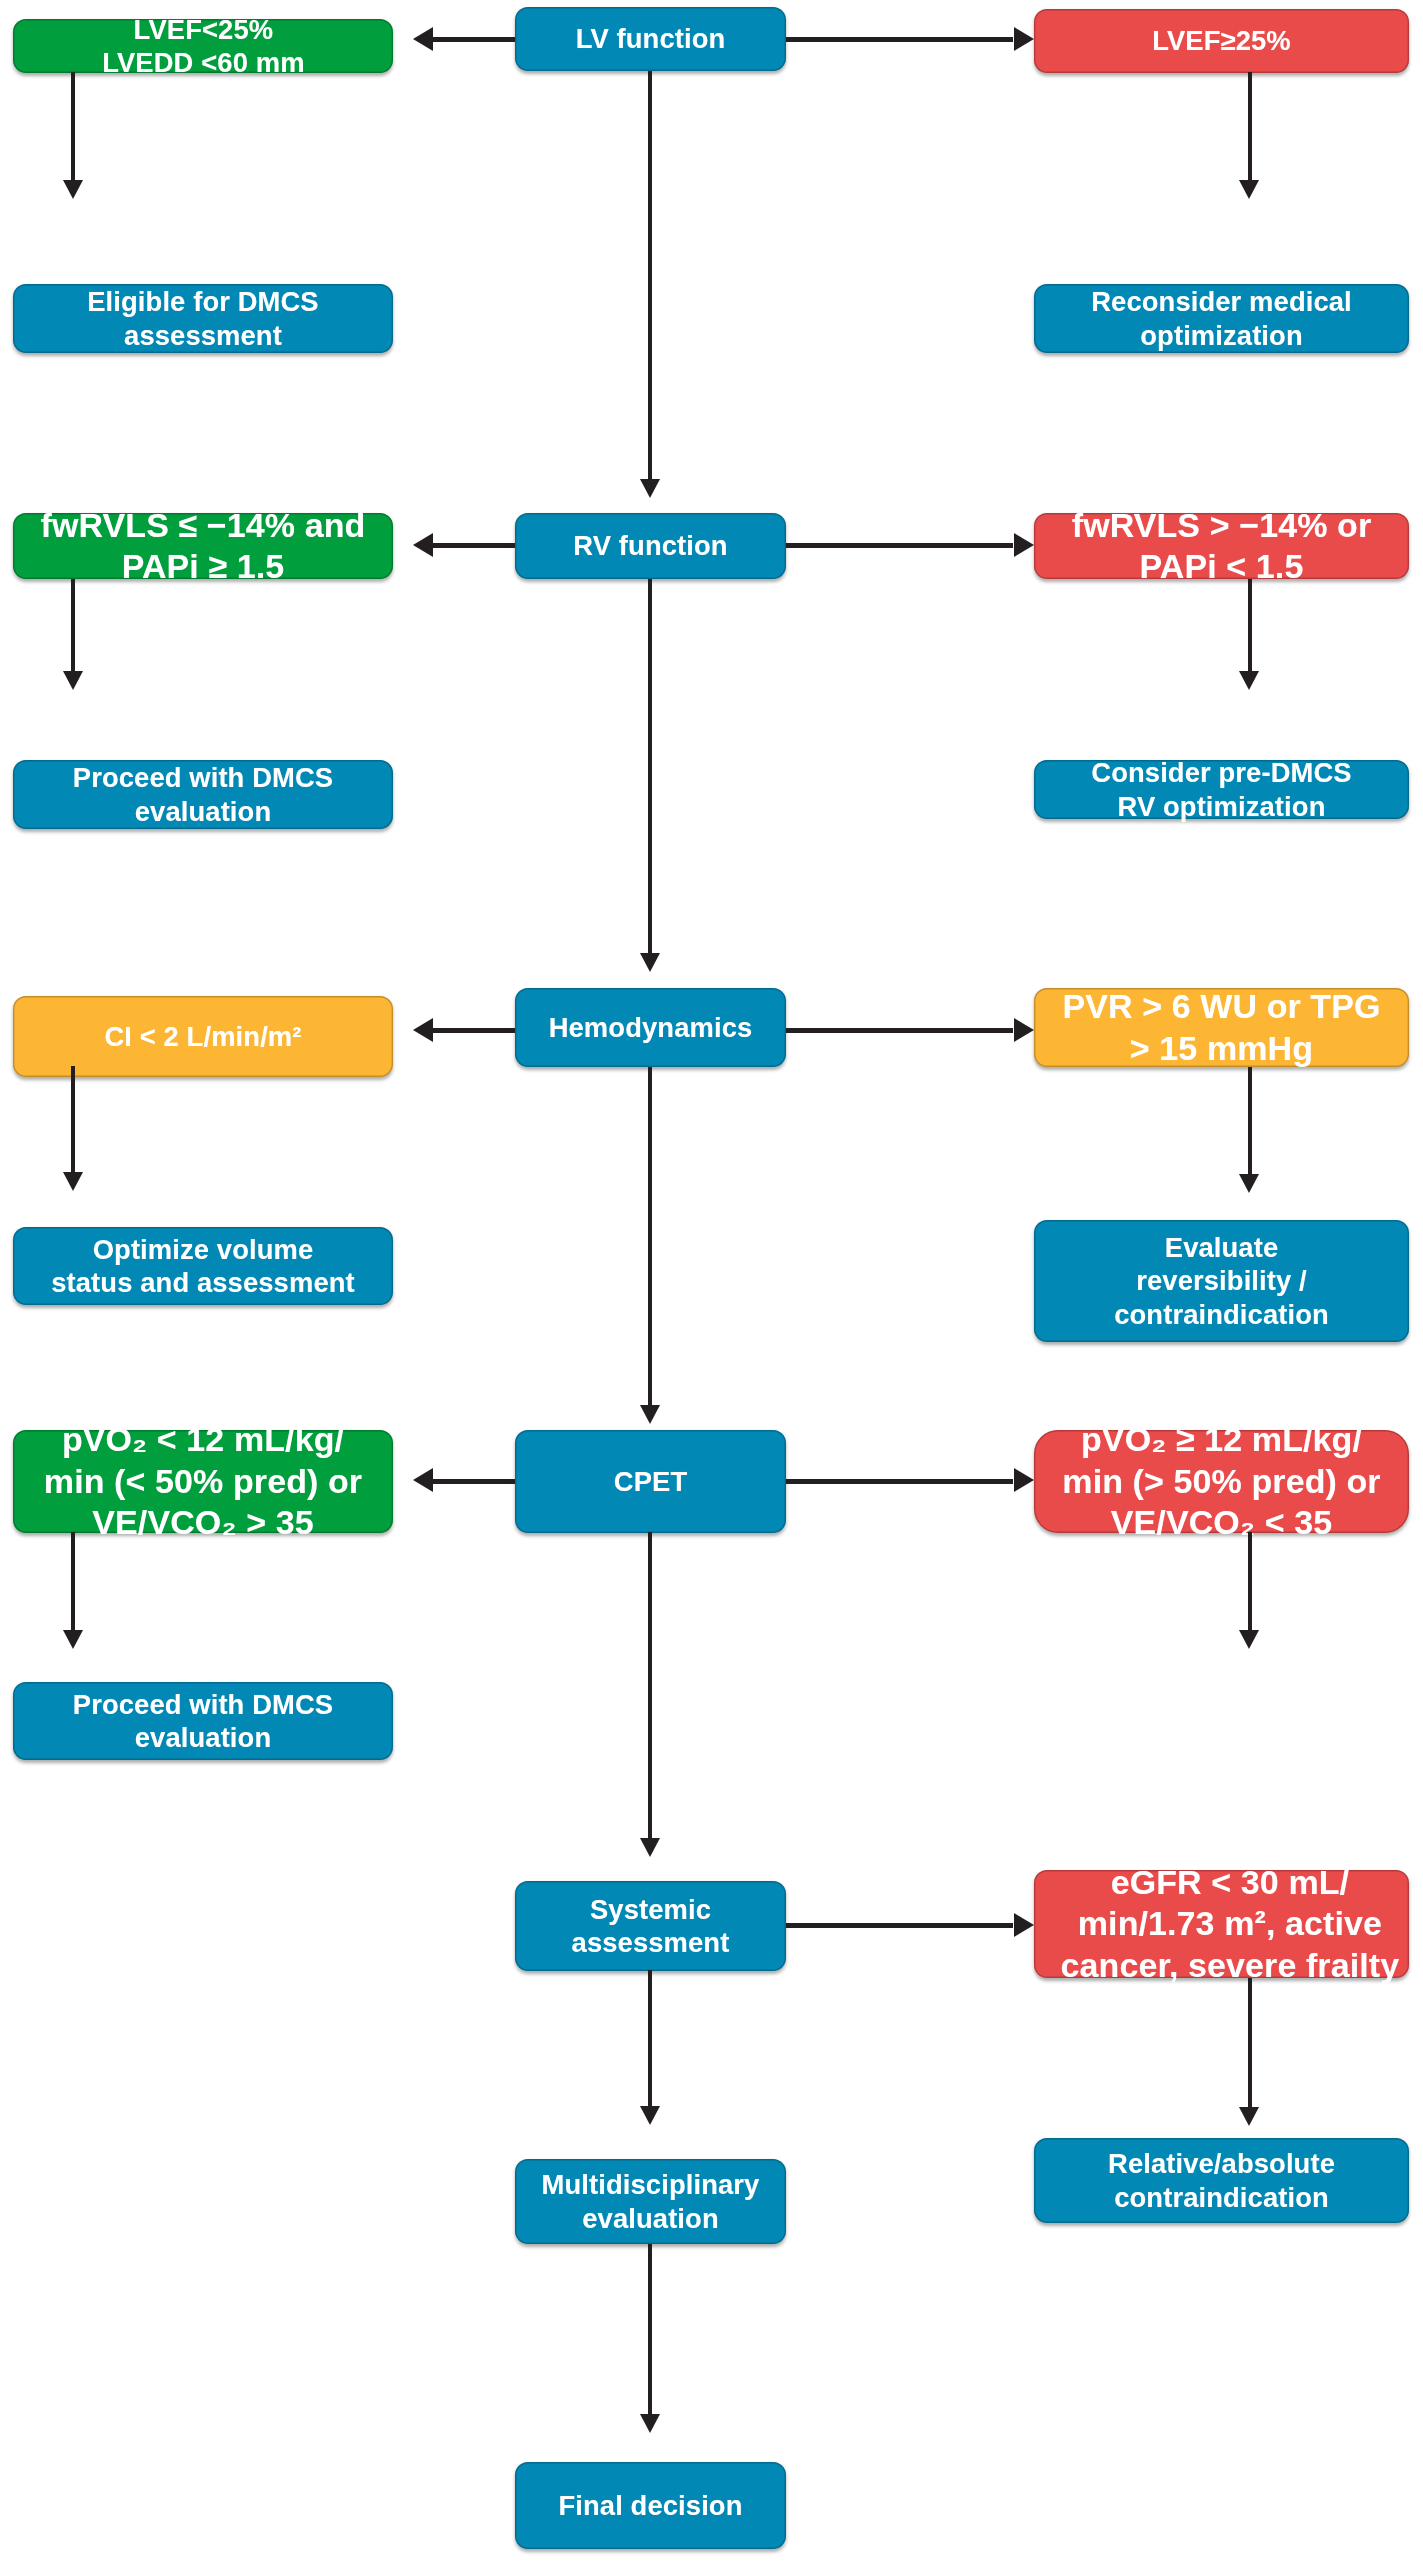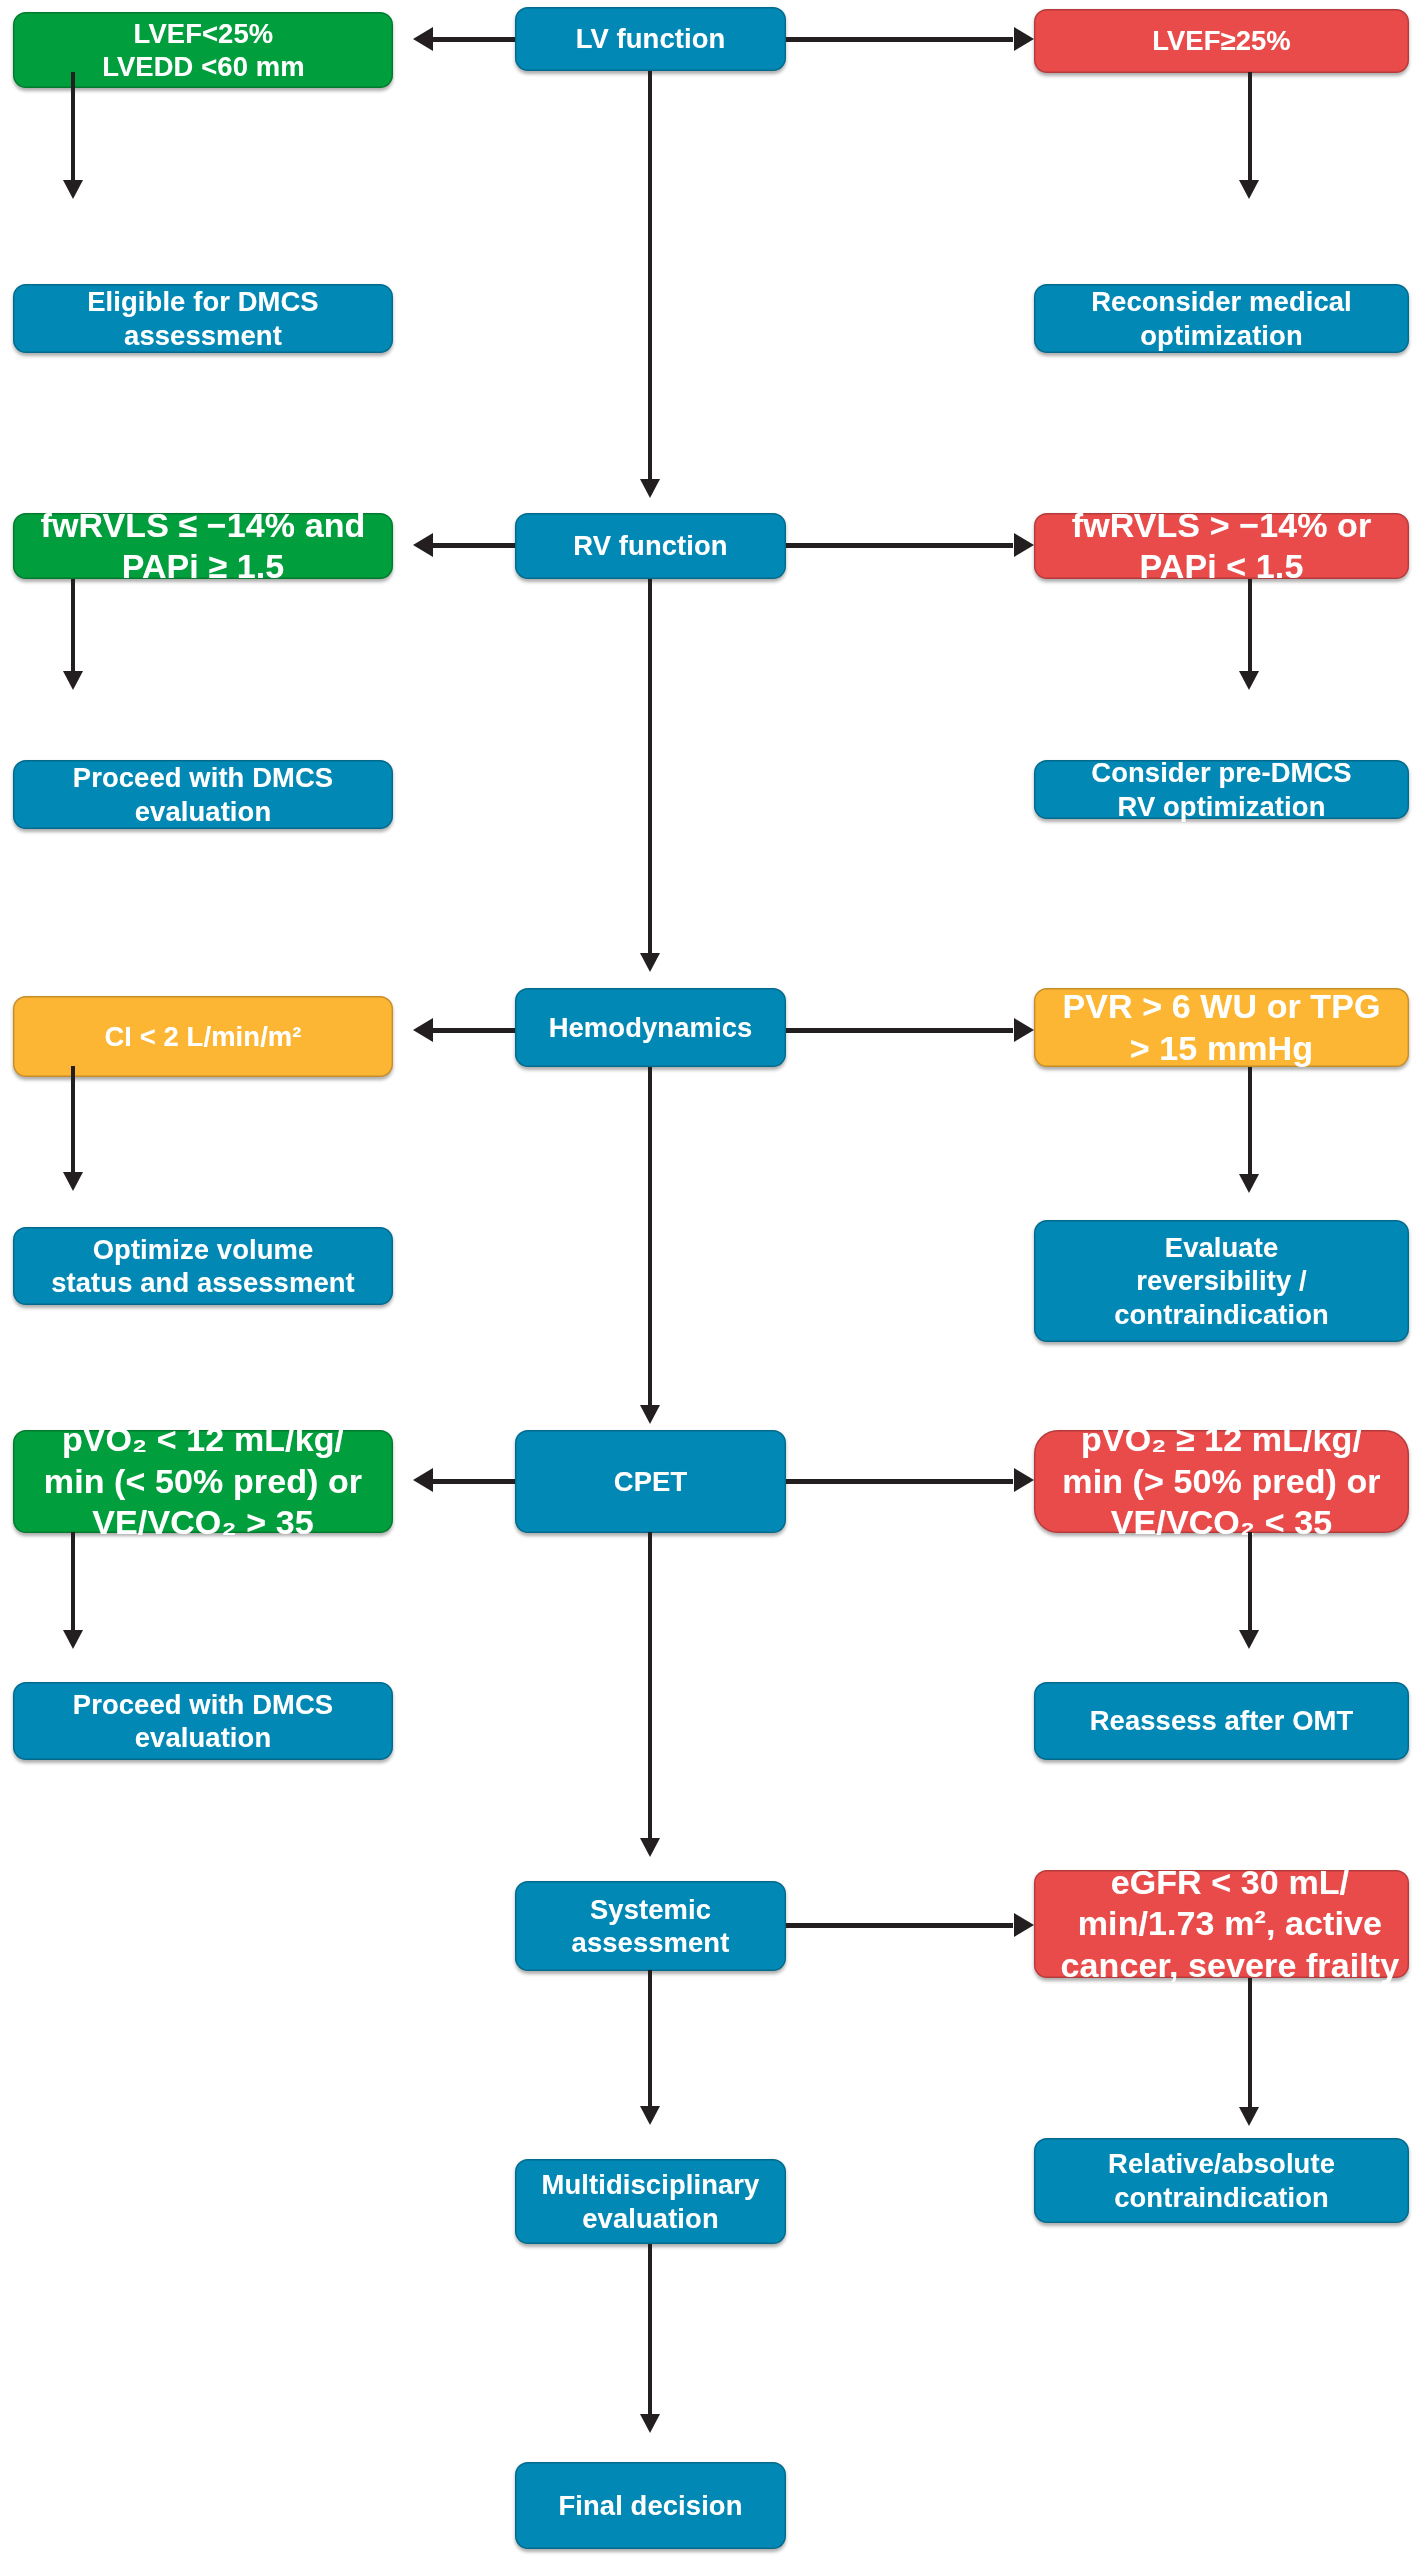--- a/index.html
+++ b/index.html
@@ -77,21 +77,21 @@
     border-bottom: 12.3px solid transparent;
     border-right: 20px solid #231f20;
   }
   b.or { font-weight: 900; }
 </style>
 </head>
 <body>
 
 <div id="canvas">
 
-  <div class="node c-green fs-38" style="left:13px;  top:12px;  width:380px; height:76px;padding-left:8px;">
+  <div class="node c-green fs-38" style="left:13px;  top:19px;  width:380px; height:54px;padding-left:8px;">
     <span class="txt">LVEF&lt;25%
 LVEDD &lt;60 mm</span>
   </div>
 
   <div class="node c-blue fs-38" style="left:515px; top:7.2px;  width:271px; height:64px;">
     <span class="txt">LV function</span>
   </div>
 
   <div class="node c-red fs-38" style="left:1034px; top:8.7px; width:375px; height:64px;">
     <span class="txt">LVEF≥25%</span>
@@ -223,23 +223,20 @@
   <div class="arrow-down" style="left:63px; top:1630px;"></div>
 
   <div class="vline" style="left:1248px; top:1532px; height:100px;"></div>
   <div class="arrow-down" style="left:1239px; top:1630px;"></div>
 
   <div class="node c-blue fs-38" style="left:13px; top:1682px; width:380px; height:78px;">
     <span class="txt">Proceed with DMCS
 evaluation</span>
   </div>
 
-  <div class="node c-blue fs-38" style="left:1034px; top:1682px; width:375px; height:78px;">
-    <span class="txt">Reassess after OMT</span>
-  </div>
 
   <div class="vline" style="left:648px; top:1532px; height:308px;"></div>
   <div class="arrow-down" style="left:640px; top:1838px;"></div>
 
   <div class="node c-blue fs-38" style="left:515px; top:1881px; width:271px; height:90px;">
     <span class="txt">Systemic
 assessment</span>
   </div>
 
   <div class="node c-red fs-36" style="left:1034px; top:1870px; width:375px; height:108px;padding-left:24px;">

